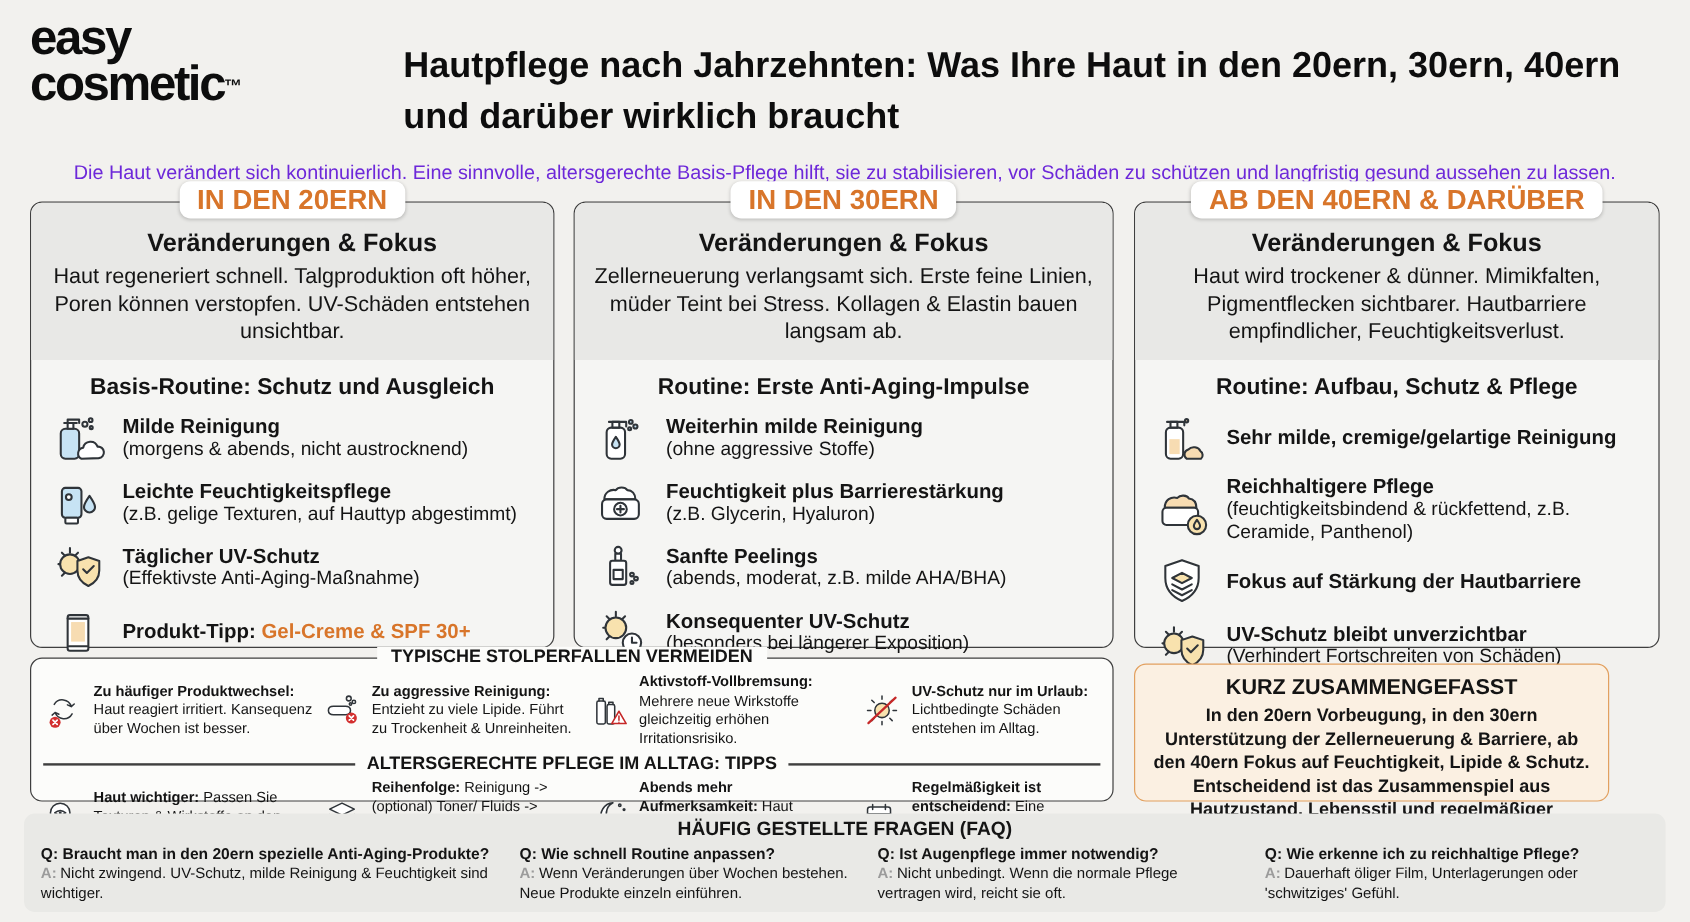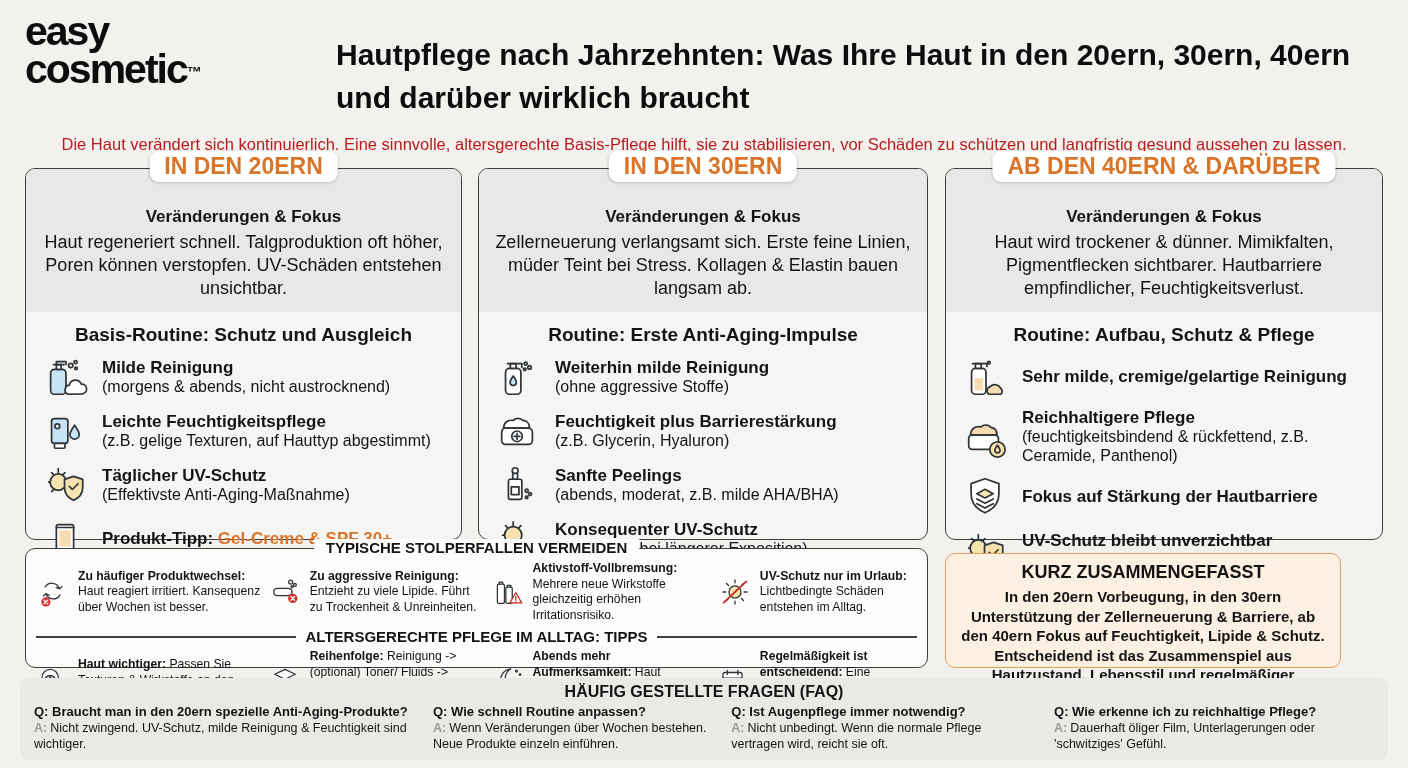--- a/index.html
+++ b/index.html
@@ -5,26 +5,26 @@
   html,body{margin:0;padding:0;}
   body{
     width:1408px;height:768px;position:relative;overflow:hidden;
     background:#f2f1ee;color:#141414;
     font-family:"Liberation Sans","DejaVu Sans",sans-serif;
   }
   
   .logo{position:absolute;left:25px;top:12px;font-weight:bold;font-size:41px;line-height:.93;letter-spacing:-2px;color:#0d0d0d;}
   .logo sup{font-size:15px;letter-spacing:0;vertical-align:6px;}
   .title{position:absolute;left:336px;top:14px;width:1060px;font-weight:bold;font-size:30px;line-height:1.43;color:#0d0d0d;}
-  .subtitle{position:absolute;left:0;top:118px;width:100%;text-align:center;font-size:16.5px;color:#b91c1c;}
+  .subtitle{position:absolute;left:0;top:118px;width:100%;text-align:center;font-size:16.5px;color:#6d28d9;}
   
   .card{position:absolute;top:168px;height:372px;background:#f5f5f3;border:1.6px solid #3f3f3f;border-radius:10px;display:flex;flex-direction:column;box-sizing:border-box;}
   .pill{position:absolute;top:-18px;left:50%;transform:translateX(-50%);background:#ffffff;border-radius:9px;padding:2px 15px;font-weight:bold;font-size:23px;color:#d8752a;white-space:nowrap;box-shadow:0 1px 3px rgba(0,0,0,.18);z-index:2;}
   .focus{background:#e8e8e6;border-radius:9px 9px 0 0;padding:22px 12px 12px;text-align:center;}
-  .focus h3{margin:16px 0 4px;font-size:17px;}
+  .focus h3{margin:0 0 4px;font-size:21px;}
   .focus p{margin:0;font-size:18px;line-height:1.28;}
   .routine{margin:12px 8px 8px;text-align:center;font-size:19px;font-weight:bold;}
   .items{display:flex;flex-direction:column;gap:8px;flex:1;padding:0 16px 16px;}
   .item{display:flex;align-items:center;gap:14px;}
   .item .txt{min-width:0;}
   .t{font-size:17px;font-weight:bold;line-height:1.18;}
   .s{font-size:16px;line-height:1.18;}
   .s:empty{display:none;}
   .tip{margin-top:auto;}
   .orange{color:#d8752a;}

